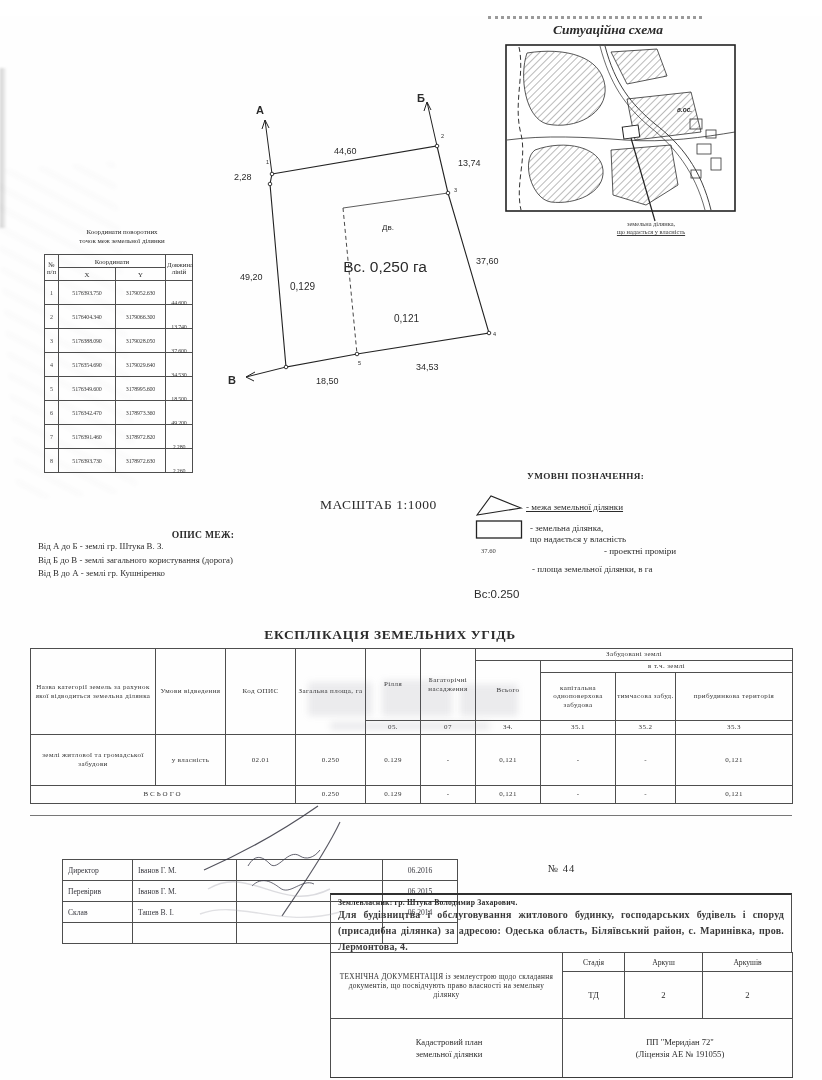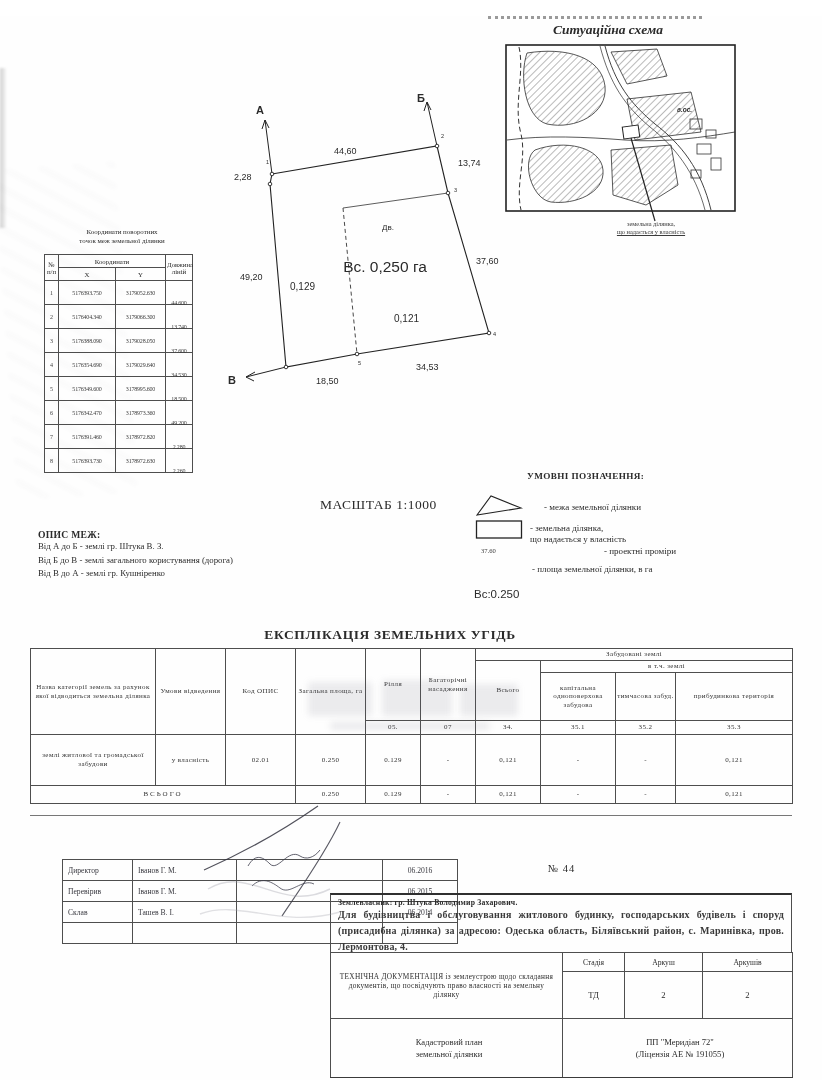--- a/index.html
+++ b/index.html
@@ -34,30 +34,30 @@
   #coords-table .hrow th{height:12px;}
   .shift{display:inline-block;transform:translateY(10px);}
 
   
   svg text{font-family:"Liberation Sans","DejaVu Sans",sans-serif;fill:#2b2b2b;}
 
   
   .scale{left:320px;top:481px;font-size:13.5px;letter-spacing:.5px;}
   .legend-title{left:527px;top:455px;font-size:9.2px;font-weight:bold;letter-spacing:.4px;}
   .legend-text{font-size:9px;line-height:10.5px;}
-  .lt1{left:544px;top:486px;width:220px;}
+  .lt1{left:526px;top:486px;width:220px;text-decoration:underline;}
   .lt2{left:530px;top:507px;width:230px;}
   .lt3{left:530px;top:530px;width:220px;text-align:center;}
   .lt4{left:532px;top:548px;width:260px;}
   .lsym3{left:481px;top:531px;font-size:6.6px;color:#3c3c3c;}
   .lsym4{left:474px;top:572px;font-size:11.5px;font-family:Liberation Sans, sans-serif;}
 
   
   .opys{left:38px;top:513px;width:330px;}
-  .opys .t{font-size:9.6px;font-weight:bold;letter-spacing:.3px;}
+  .opys .t{font-size:9.6px;font-weight:bold;letter-spacing:.3px;text-align:center;}
   .opys .l{font-size:8.8px;line-height:13.5px;}
 
   
   .expl-title{left:130px;top:611px;width:520px;text-align:center;font-size:13.5px;font-weight:bold;letter-spacing:.6px;}
   #expl-table{left:30px;top:632px;width:762px;font-size:7px;table-layout:fixed;}
   #expl-table td{letter-spacing:.4px;line-height:8.6px;color:#333;}
   #expl-table .codes td{height:13px;}
   #expl-table .datarow td{height:50px;}
   #expl-table .totalrow td{height:17px;}
   #expl-table .totalrow .lbl{letter-spacing:2px;}

